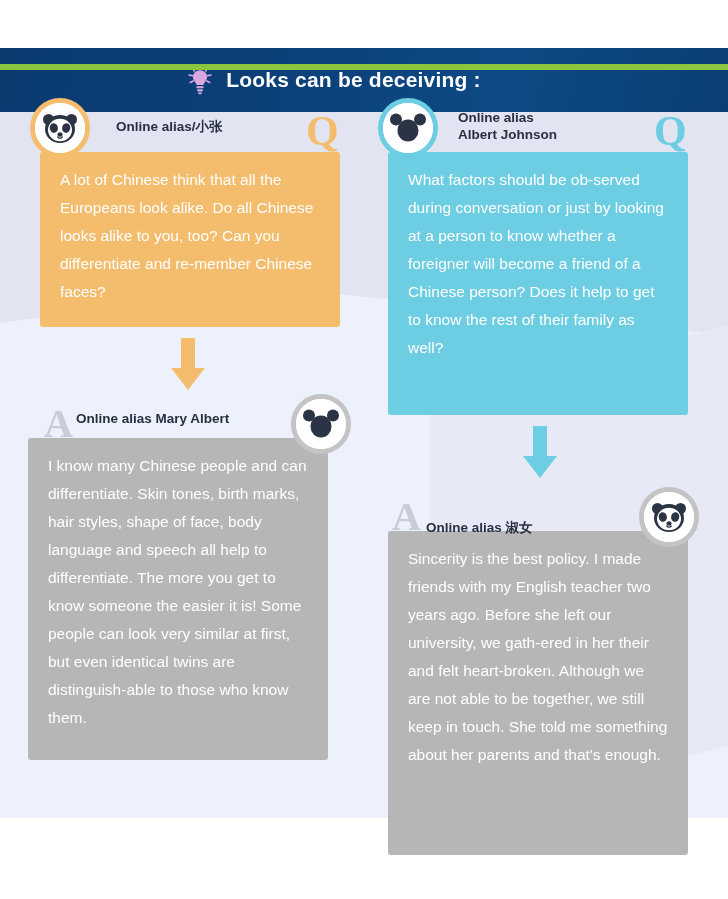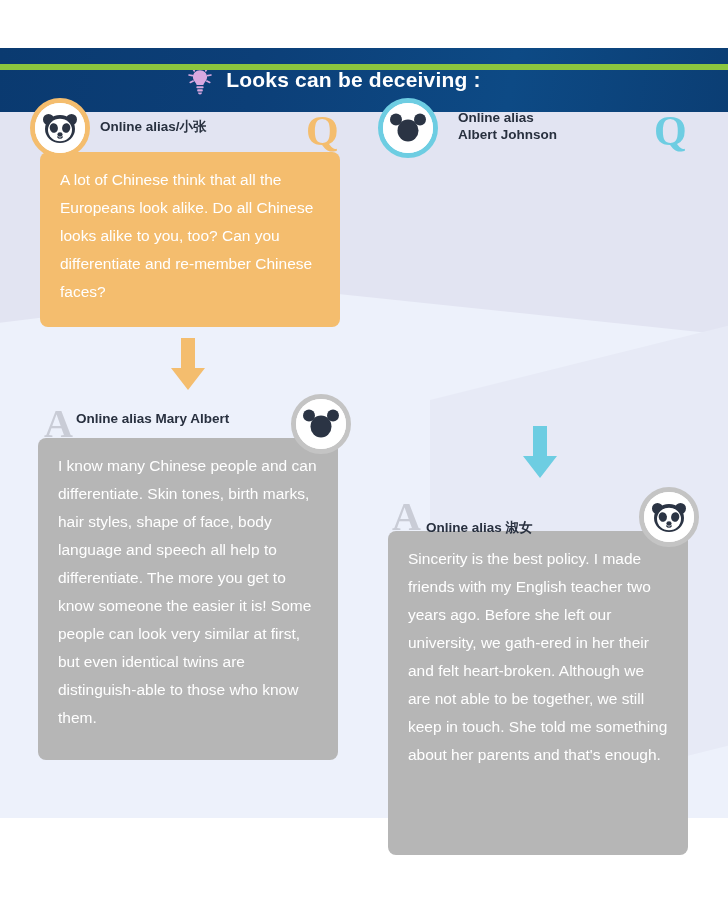--- a/index.html
+++ b/index.html
@@ -41,21 +41,21 @@
   .header-inner{display:flex;align-items:center;gap:13px;transform:translateX(-30px);}
   .bulb{width:26px;height:32px;position:relative;}
   .bulb svg{display:block;}
   .header-title{
     color:#ffffff;font-size:21px;font-weight:bold;letter-spacing:.2px;
     font-family:"Liberation Sans", sans-serif;
   }
   .green-bar{position:absolute;left:0;top:64px;width:728px;height:6px;background:#8cc63e;}
 
   
-  .card{position:absolute;border-radius:8px;}
+  .card{position:absolute;border-radius:3px;}
   .card-text{
     position:relative;
     color:#ffffff;font-size:15.5px;line-height:28px;
     padding:14px 20px 14px 20px;
     font-family:"Liberation Sans", sans-serif;
   }
 
   
   .name-label{
     position:absolute;
@@ -118,21 +118,21 @@
       </span>
       <span class="header-title">Looks can be deceiving :</span>
     </div>
   </div>
   <div class="green-bar"></div>
 
   <div class="card" style="left:40px;top:152px;width:300px;height:175px;background:#f4bd6e;">
     <div class="card-text">A lot of Chinese think that all the Europeans look alike. Do all Chinese looks alike to you, too? Can you differentiate and re-member Chinese faces?</div>
   </div>
   <div class="big-letter" style="left:306px;top:110px;font-size:42px;color:#f4bd6e;">Q</div>
-  <div class="name-label" style="left:100px;top:118px;width:200px;">Online alias/小张</div>
+  <div class="name-label" style="left:116px;top:118px;width:200px;">Online alias/小张</div>
   <div class="avatar" style="left:30px;top:98px;width:60px;height:60px;border:5px solid #f4bd6e;">
     <span class="inner">
       <svg width="36" height="32" viewBox="0 0 36 32">
         <ellipse cx="6.5" cy="7.5" rx="5.5" ry="5.5" fill="#2b3444"></ellipse>
         <ellipse cx="29.5" cy="7.5" rx="5.5" ry="5.5" fill="#2b3444"></ellipse>
         <ellipse cx="18" cy="17" rx="15" ry="14" fill="#2b3444"></ellipse>
         <ellipse cx="18" cy="18" rx="12" ry="11.3" fill="#ffffff"></ellipse>
         <ellipse cx="11.8" cy="16" rx="4.1" ry="4.8" fill="#2b3444" transform="rotate(-12 11.8 16)"></ellipse>
         <ellipse cx="24.2" cy="16" rx="4.1" ry="4.8" fill="#2b3444" transform="rotate(12 24.2 16)"></ellipse>
         <ellipse cx="18" cy="22.5" rx="2.6" ry="2.2" fill="#2b3444"></ellipse>
@@ -140,40 +140,43 @@
       </svg>
     </span>
   </div>
 
   <div class="arrow" style="left:165px;top:338px;">
     <svg width="46" height="54" viewBox="0 0 46 54">
       <path d="M16 0h14v30h10L23 52 6 30h10z" fill="#f4bd6e"></path>
     </svg>
   </div>
 
+  <div class="card" style="left:388px;top:152px;width:300px;height:263px;background:#6dcde2;">
+    <div class="card-text">What factors should be ob-served during conversation or just by looking at a person to know whether a foreigner will become a friend of a Chinese person? Does it help to get to know the rest of their family as well?</div>
+  </div>
   <div class="big-letter" style="left:654px;top:110px;font-size:42px;color:#6dcde2;">Q</div>
   <div class="name-label" style="left:458px;top:109px;width:200px;">Online alias
 Albert Johnson</div>
   <div class="avatar" style="left:378px;top:98px;width:60px;height:60px;border:5px solid #6dcde2;">
     <span class="inner">
       <svg width="36" height="30" viewBox="0 0 36 30">
         <circle cx="6" cy="6.5" r="6" fill="#2b3444"></circle>
         <circle cx="30" cy="6.5" r="6" fill="#2b3444"></circle>
         <ellipse cx="18" cy="17.5" rx="10.5" ry="11" fill="#2b3444"></ellipse>
       </svg>
     </span>
   </div>
 
   <div class="arrow" style="left:517px;top:426px;">
     <svg width="46" height="54" viewBox="0 0 46 54">
       <path d="M16 0h14v30h10L23 52 6 30h10z" fill="#6dcde2"></path>
     </svg>
   </div>
 
-  <div class="card" style="left:38px;top:438px;width:300px;height:322px;background:#b6b6b6;">
+  <div class="card" style="left:28px;top:438px;width:300px;height:322px;background:#b6b6b6;">
     <div class="card-text"> I know many Chinese people and can differentiate. Skin tones, birth marks, hair styles, shape of face, body language and speech all help to differentiate. The more you get to know someone the easier it is! Some people can look very similar at first, but even identical twins are distinguish-able to those who know them.</div>
   </div>
   <div class="big-letter" style="left:44px;top:404px;font-size:40px;color:#c9ccd6;">A</div>
   <div class="name-label" style="left:76px;top:410px;width:230px;">Online alias Mary Albert</div>
   <div class="avatar" style="left:291px;top:394px;width:60px;height:60px;border:5px solid #c4c4c4;">
     <span class="inner">
       <svg width="36" height="30" viewBox="0 0 36 30">
         <circle cx="6" cy="6.5" r="6" fill="#2b3444"></circle>
         <circle cx="30" cy="6.5" r="6" fill="#2b3444"></circle>
         <ellipse cx="18" cy="17.5" rx="10.5" ry="11" fill="#2b3444"></ellipse>

